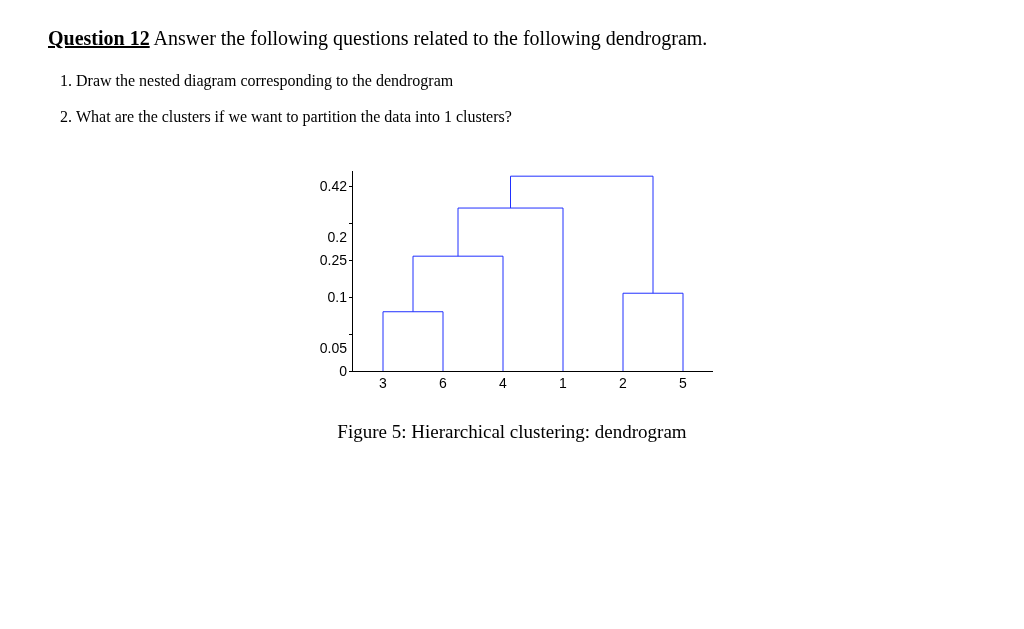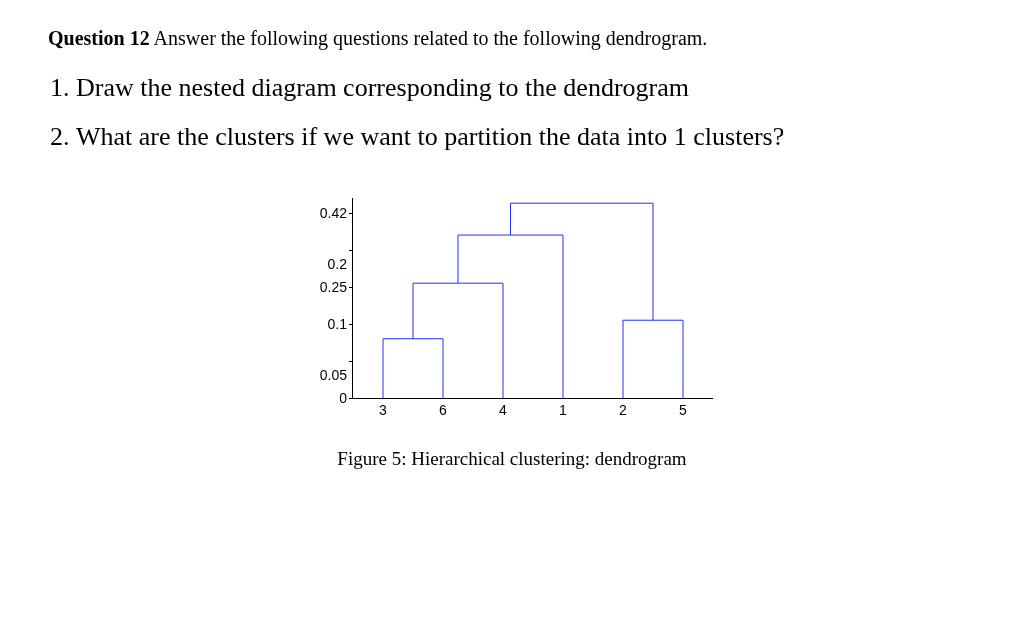--- a/index.html
+++ b/index.html
@@ -16,25 +16,26 @@
     padding: 24px 48px 0 48px;
     box-sizing: border-box;
   }
   .q-heading {
     font-size: 20px;
     margin: 0 0 18px 0;
     line-height: 1.4;
   }
   .q-heading .qnum {
     font-weight: 700;
+    text-decoration: underline;
   }
   ol.questions {
     margin: 0 0 14px 28px;
     padding: 0;
-    font-size: 26px;
+    font-size: 16px;
   }
   ol.questions li {
     margin-bottom: 14px;
     line-height: 1.35;
   }
   .figure-area {
     width: 470px;
     margin: 34px auto 0 auto;
     text-align: center;
   }

